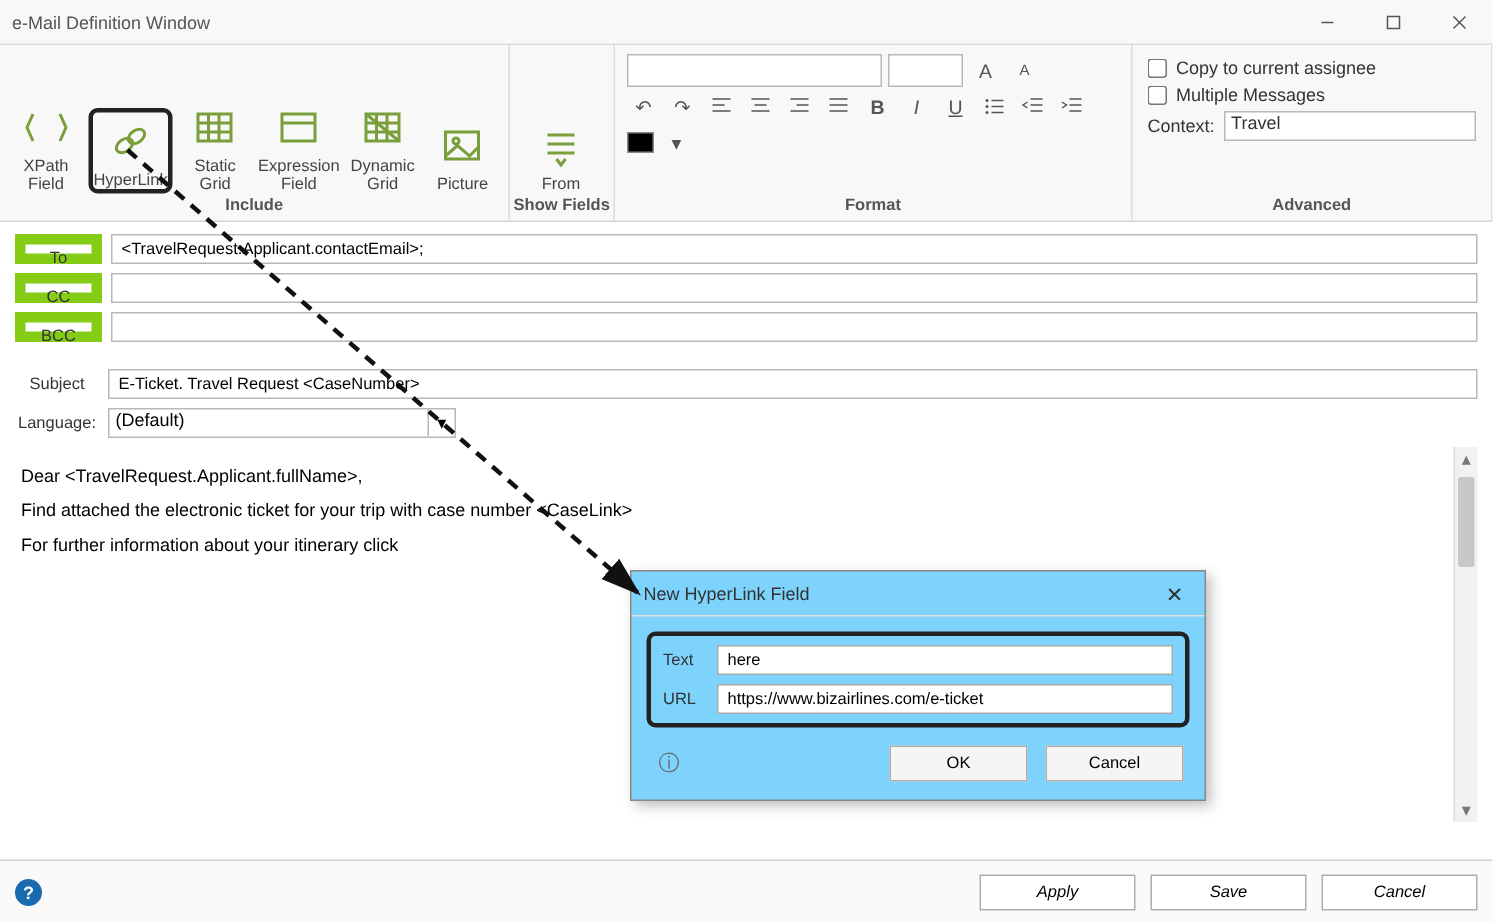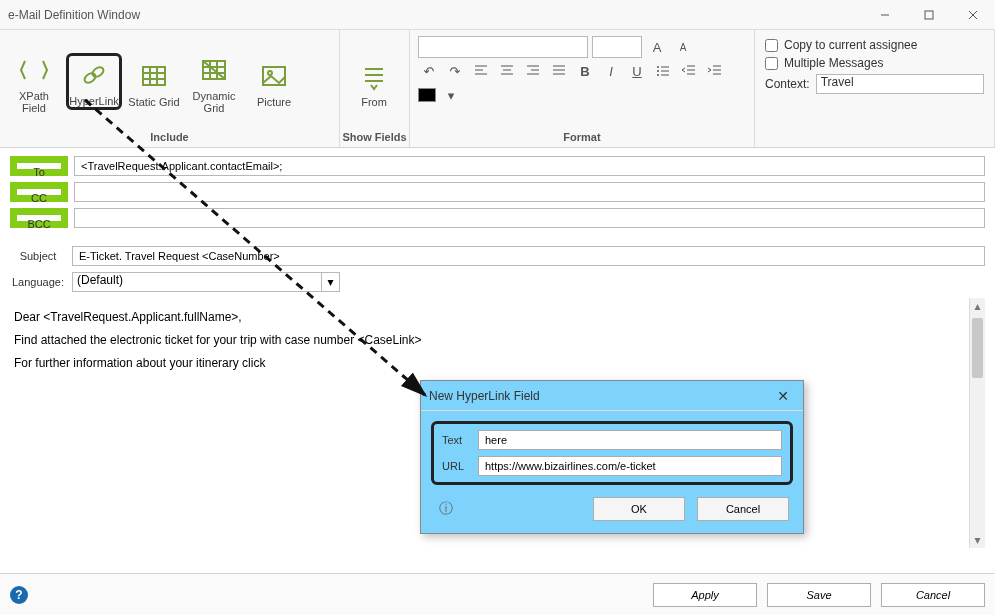--- a/index.html
+++ b/index.html
@@ -4,21 +4,21 @@
 <style>
 * { box-sizing: border-box; margin: 0; padding: 0; font-family: "Segoe UI", Tahoma, sans-serif; font-size: 12px; }
 body { background: #fff; width: 995px; height: 615px; overflow: hidden; position: relative; }
 
 .titlebar { height: 30px; background: #f8f8f8; border-bottom: 1px solid #dcdcdc; display: flex; align-items: center; padding-left: 8px; color: #555; }
 .titlebar .spacer { flex: 1; }
 .titlebar .winbtn { width: 44px; height: 30px; display: flex; align-items: center; justify-content: center; color: #555; cursor: default; }
 
 .ribbon { height: 118px; border-bottom: 1px solid #d4d4d4; display: flex; background: #f8f8f8; }
 .ribbon-group { border-right: 1px solid #dcdcdc; display: flex; flex-direction: column; }
-.ribbon-group .items { flex: 1; display: flex; align-items: center; padding: 4px 6px 0 6px; gap: 4px; }
+.ribbon-group .items { flex: 1; display: flex; align-items: flex-end; padding: 4px 6px 0 6px; gap: 4px; }
 .ribbon-group .label { text-align: center; font-size: 11px; color: #555; padding: 2px 0 4px 0; font-weight: bold; }
 
 .big-btn { width: 56px; display: flex; flex-direction: column; align-items: center; padding-top: 2px; cursor: default; }
 .big-btn .icon { width: 36px; height: 36px; border: 1px solid transparent; display: flex; align-items: center; justify-content: center; margin-bottom: 2px; }
 .big-btn .text { font-size: 11px; color: #444; text-align: center; line-height: 12px; }
 .big-btn.highlighted { border: 3px solid #222; border-radius: 6px; padding-top: 1px; }
 
 .ribbon-format { flex: 1; }
 .format-rows { display: flex; flex-direction: column; gap: 2px; padding: 6px 8px; flex: 1; }
 .format-row { display: flex; gap: 4px; align-items: center; }
@@ -31,21 +31,21 @@
 .adv-body { display: flex; flex-direction: column; gap: 4px; padding: 8px 10px; flex: 1; }
 .adv-row { display: flex; align-items: center; gap: 6px; font-size: 11px; color: #333; }
 .adv-row input[type="checkbox"] { width: 13px; height: 13px; }
 .adv-row select, .adv-row .select-like { flex: 1; height: 20px; border: 1px solid #b8b8b8; font-size: 11px; padding: 0 4px; background: #fff; }
 
 .form-area { padding: 8px 10px; position: relative; }
 .form-row { display: flex; align-items: center; margin-bottom: 6px; }
 .form-row .lbl { width: 62px; text-align: center; padding-right: 6px; font-size: 11px; color: #333; }
 .form-row .lbl-btn { width: 58px; height: 20px; border: 7px solid #84cc16; background: #fdfdfd; font-size: 11px; color: #333; text-align: center; line-height: 18px; margin-right: 6px; cursor: default; }
 .form-row .inp { flex: 1; height: 20px; border: 1px solid #b8b8b8; font-size: 11px; padding: 0 6px; background: #fff; }
-.form-row .sel { width: 268px; height: 20px; border: 1px solid #b8b8b8; font-size: 11px; padding: 0 4px; background: #fff; position: relative; }
+.form-row .sel { width: 232px; height: 20px; border: 1px solid #b8b8b8; font-size: 11px; padding: 0 4px; background: #fff; position: relative; }
 .form-row .sel .caret { position: absolute; right: 0; top: 0; width: 18px; height: 18px; border-left: 1px solid #b8b8b8; display: flex; align-items: center; justify-content: center; }
 
 .editor-body { position: relative; height: 250px; display: flex; }
 .editor-text { flex: 1; padding: 6px 4px; font-size: 13px; color: #000; line-height: 1.6; }
 .editor-text p { margin: 4px 0; }
 .scroll-track { width: 16px; background: #f1f1f1; border-left: 1px solid #dcdcdc; position: relative; }
 .scroll-thumb { position: absolute; left: 2px; right: 2px; top: 20px; height: 60px; background: #c8c8c8; border-radius: 2px; }
 .scroll-arrow { position: absolute; left: 0; right: 0; height: 16px; display: flex; align-items: center; justify-content: center; color: #777; }
 
 .dialog { position: absolute; left: 420px; top: 380px; width: 384px; background: #7dd3fc; border: 1px solid #888; box-shadow: 3px 3px 8px rgba(0,0,0,0.25); }
@@ -124,20 +124,30 @@
             <svg class="icon-sm">
               <rect x="4" y="6" width="22" height="18"></rect>
               <line x1="4" y1="12" x2="26" y2="12"></line>
               <line x1="4" y1="18" x2="26" y2="18"></line>
               <line x1="11" y1="6" x2="11" y2="24"></line>
               <line x1="18" y1="6" x2="18" y2="24"></line>
             </svg>
           </div>
         <div class="text">Static
 Grid</div>
+      </div>
+      <div class="big-btn">
+        <div class="icon">
+            <svg class="icon-sm">
+              <rect x="4" y="6" width="22" height="18"></rect>
+              <line x1="4" y1="12" x2="26" y2="12"></line>
+            </svg>
+          </div>
+        <div class="text">Expression
+Field</div>
       </div>
       <div class="big-btn">
         <div class="icon">
             <svg class="icon-sm">
               <rect x="4" y="6" width="22" height="18"></rect>
               <line x1="4" y1="12" x2="26" y2="12"></line>
               <line x1="4" y1="18" x2="26" y2="18"></line>
               <line x1="11" y1="6" x2="11" y2="24"></line>
               <line x1="18" y1="6" x2="18" y2="24"></line>
               <line x1="4" y1="6" x2="26" y2="24" stroke="#d88"></line>
@@ -262,20 +272,21 @@
       </label>
       <label class="adv-row">
         <input type="checkbox" style="">
           <span>Multiple Messages</span>
       </label>
       <div class="adv-row">
         <span>Context:</span>
         <div class="select-like"><span>Travel</span></div>
       </div>
     </div>
+    <div class="label">Advanced</div>
   </div>
 </div>
 
 <div class="form-area">
   <div class="form-row">
     <div class="lbl-btn">To</div>
     <input class="inp" value="&lt;TravelRequest.Applicant.contactEmail&gt;;" style="">
   </div>
   <div class="form-row">
     <div class="lbl-btn">CC</div>

